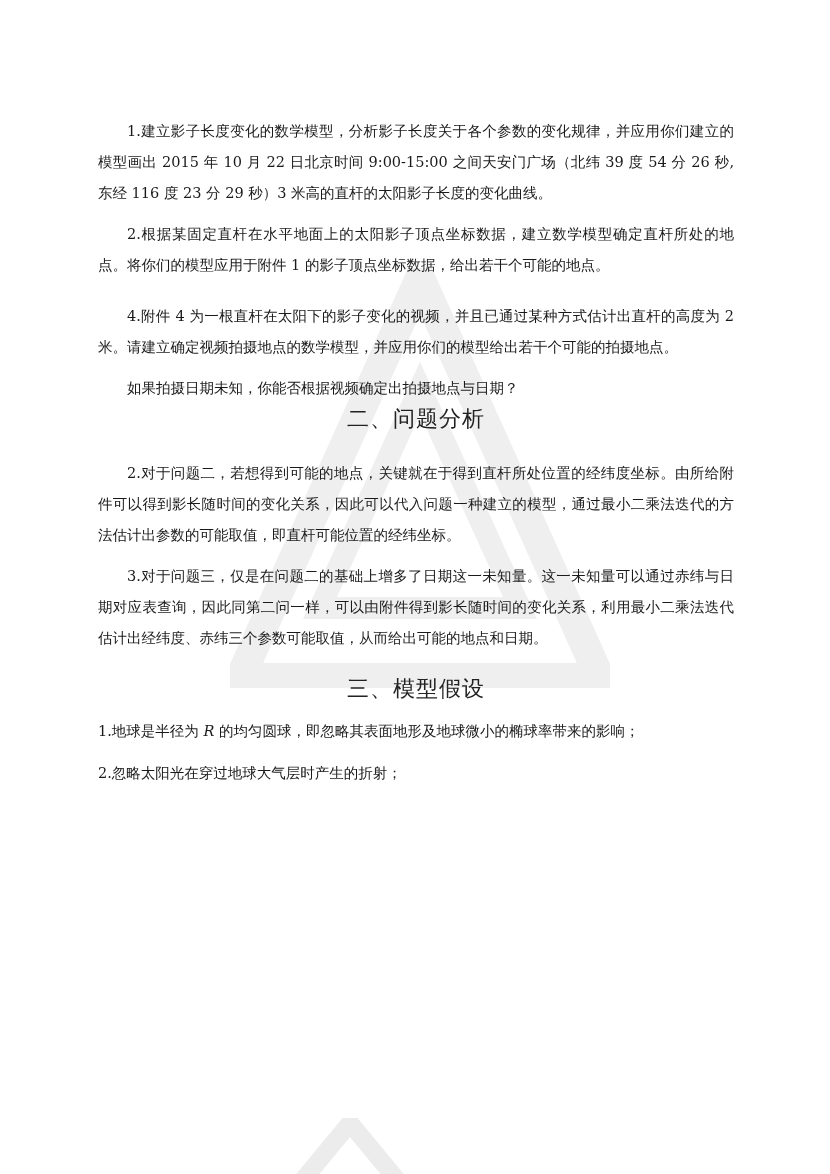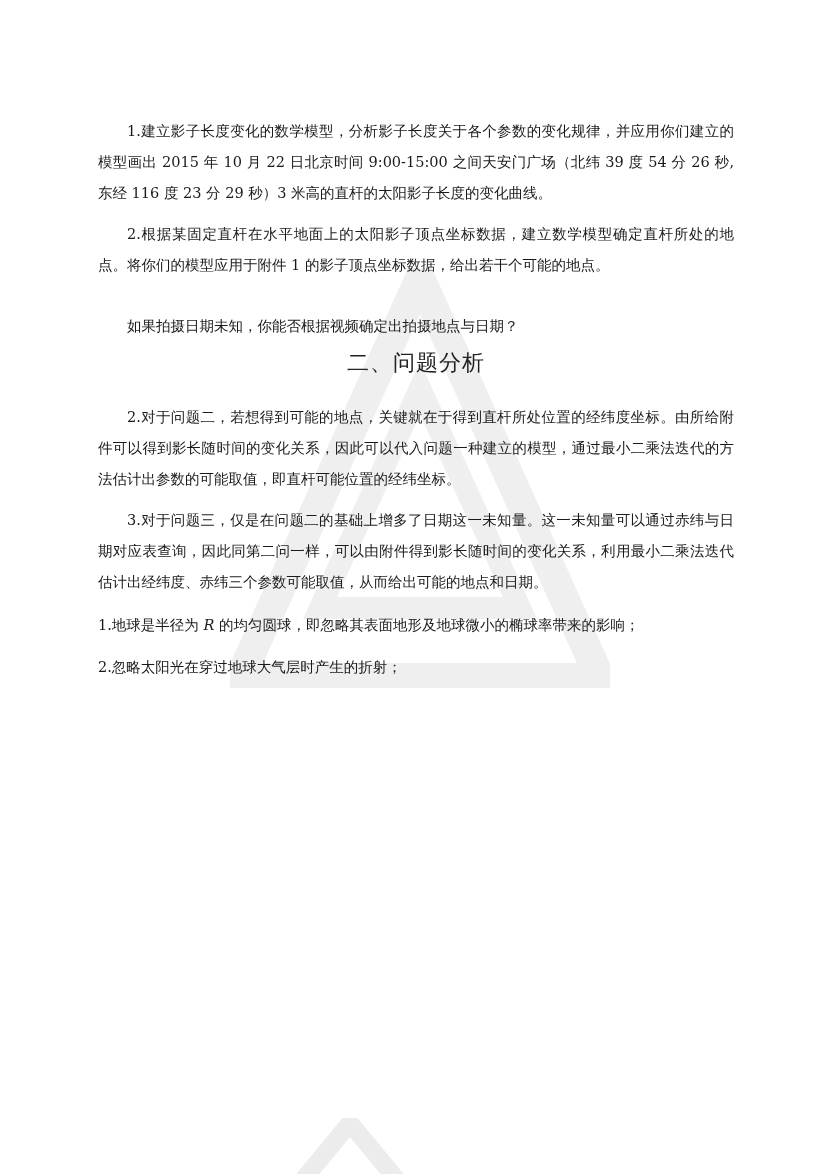--- a/index.html
+++ b/index.html
@@ -9,21 +9,21 @@
   .watermark { position: absolute; left: 230px; top: 260px; width: 380px; height: 420px;
                opacity: 0.06; pointer-events: none; }
   .watermark2 { position: absolute; left: 250px; top: 1110px; width: 200px; height: 120px;
                opacity: 0.07; pointer-events: none; }
   .content { position: absolute; left: 98px; top: 108px; width: 636px; }
   p { margin: 0; font-size: 14.5px; line-height: 31px; text-align: justify; }
   p.indent { text-indent: 29px; }
   .gap { height: 10px; }
   h2 { margin: 0; font-weight: normal; text-align: center; font-size: 22px;
        font-family: "DejaVu Sans", "Liberation Sans", sans-serif; color: #222; letter-spacing: 1px; }
-  .sec2 { margin-top: 6px; margin-bottom: 14px; }
+  .sec2 { margin-bottom: 14px; }
   .sec3 { margin-top: 10px; margin-bottom: 10px; }
   .assume p { line-height: 34px; }
   .assume p + p { margin-top: 8px; }
   i.var { font-family: "DejaVu Serif", serif; font-style: italic; }
 </style>
 </head>
 <body>
 
 <div class="page">
 
@@ -35,31 +35,33 @@
     <polygon points="100,5 195,120 5,120" fill="none" stroke="#000" stroke-width="18"></polygon>
   </svg>
 
   <div class="content">
 
     <p class="indent">1.建立影子长度变化的数学模型，分析影子长度关于各个参数的变化规律，并应用你们建立的模型画出 2015 年 10 月 22 日北京时间 9:00-15:00 之间天安门广场（北纬 39 度 54 分 26 秒,东经 116 度 23 分 29 秒）3 米高的直杆的太阳影子长度的变化曲线。</p>
     <div class="gap"></div>
     <p class="indent">2.根据某固定直杆在水平地面上的太阳影子顶点坐标数据，建立数学模型确定直杆所处的地点。将你们的模型应用于附件 1 的影子顶点坐标数据，给出若干个可能的地点。</p>
     <div class="gap"></div>
     <div class="gap"></div>
+    <p class="indent">4.附件 4 为一根直杆在太阳下的影子变化的视频，并且已通过某种方式估计出直杆的高度为 2 米。请建立确定视频拍摄地点的数学模型，并应用你们的模型给出若干个可能的拍摄地点。</p>
     <div class="gap"></div>
     <p class="indent">如果拍摄日期未知，你能否根据视频确定出拍摄地点与日期？</p>
 
     <h2 class="sec2">二、问题分析</h2>
 
     <div class="gap"></div>
     <p class="indent">2.对于问题二，若想得到可能的地点，关键就在于得到直杆所处位置的经纬度坐标。由所给附件可以得到影长随时间的变化关系，因此可以代入问题一种建立的模型，通过最小二乘法迭代的方法估计出参数的可能取值，即直杆可能位置的经纬坐标。</p>
     <div class="gap"></div>
     <p class="indent">3.对于问题三，仅是在问题二的基础上增多了日期这一未知量。这一未知量可以通过赤纬与日期对应表查询，因此同第二问一样，可以由附件得到影长随时间的变化关系，利用最小二乘法迭代估计出经纬度、赤纬三个参数可能取值，从而给出可能的地点和日期。</p>
     <div class="gap"></div>
 
+    <h2 class="sec3">三、模型假设</h2>
 
     <div class="assume">
       <p><span>1.地球是半径为 </span><i class="var">R</i><span> 的均匀圆球，即忽略其表面地形及地球微小的椭球率带来的影响；</span></p>
       <p><span>2.忽略太阳光在穿过地球大气层时产生的折射；</span></p>
     </div>
 
   </div>
 </div>
 
 </body></html>

